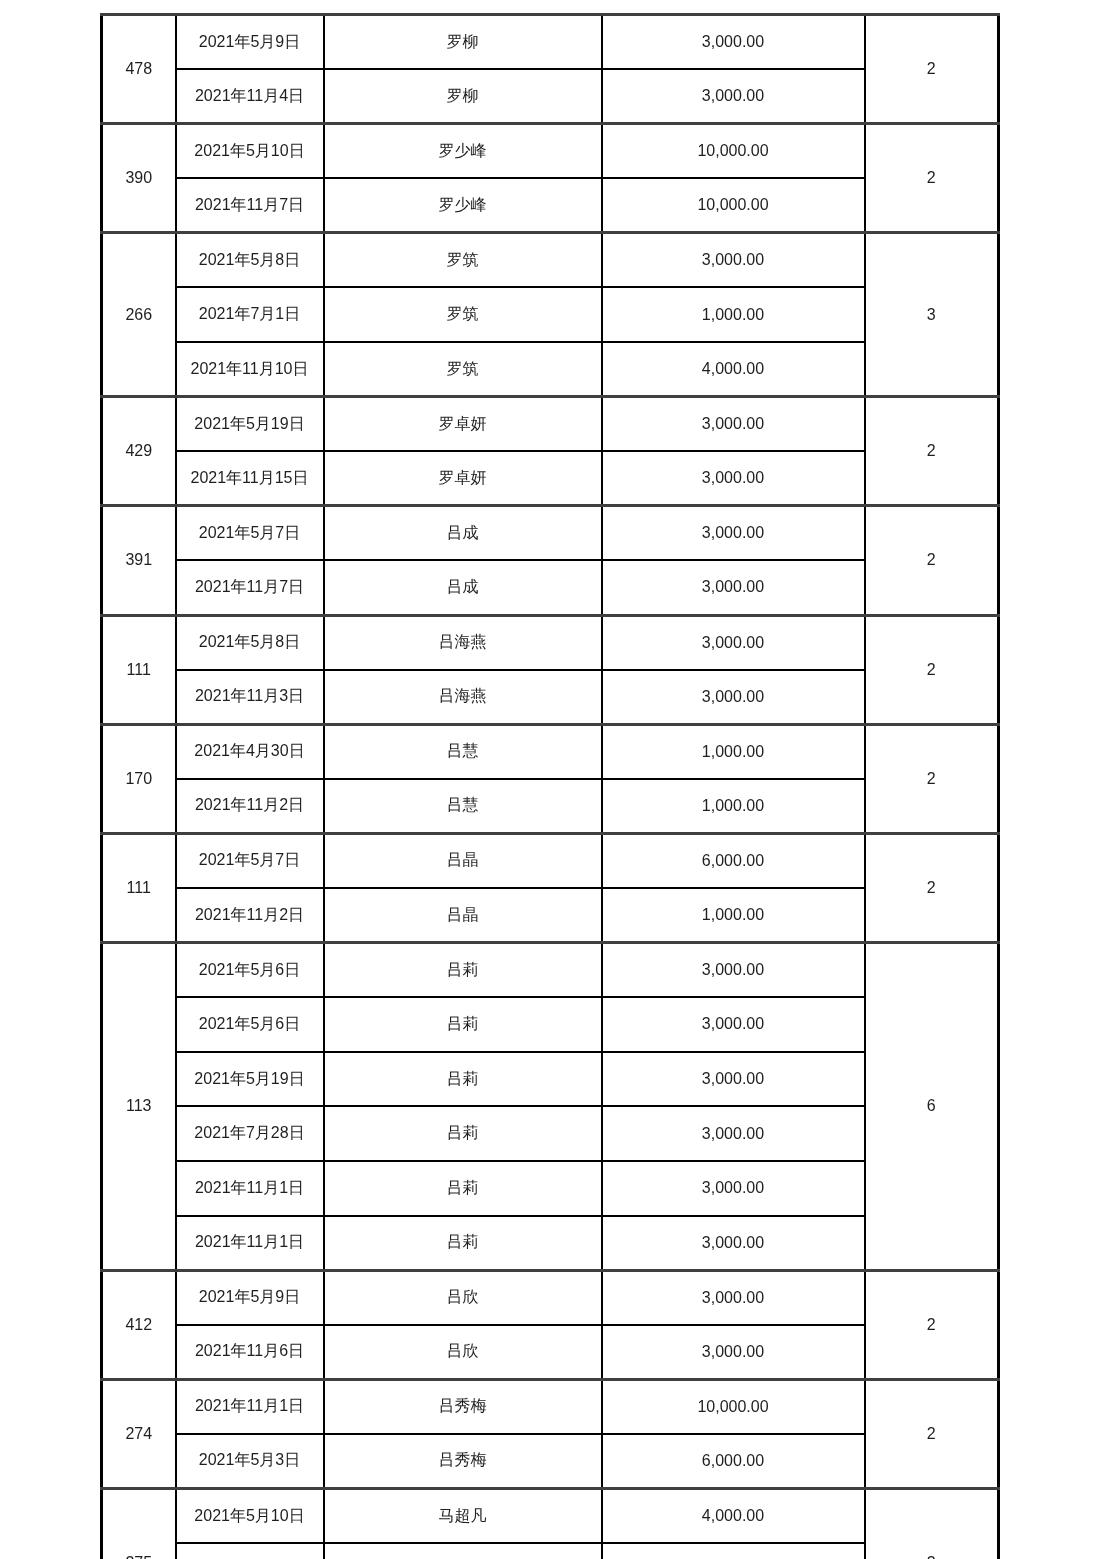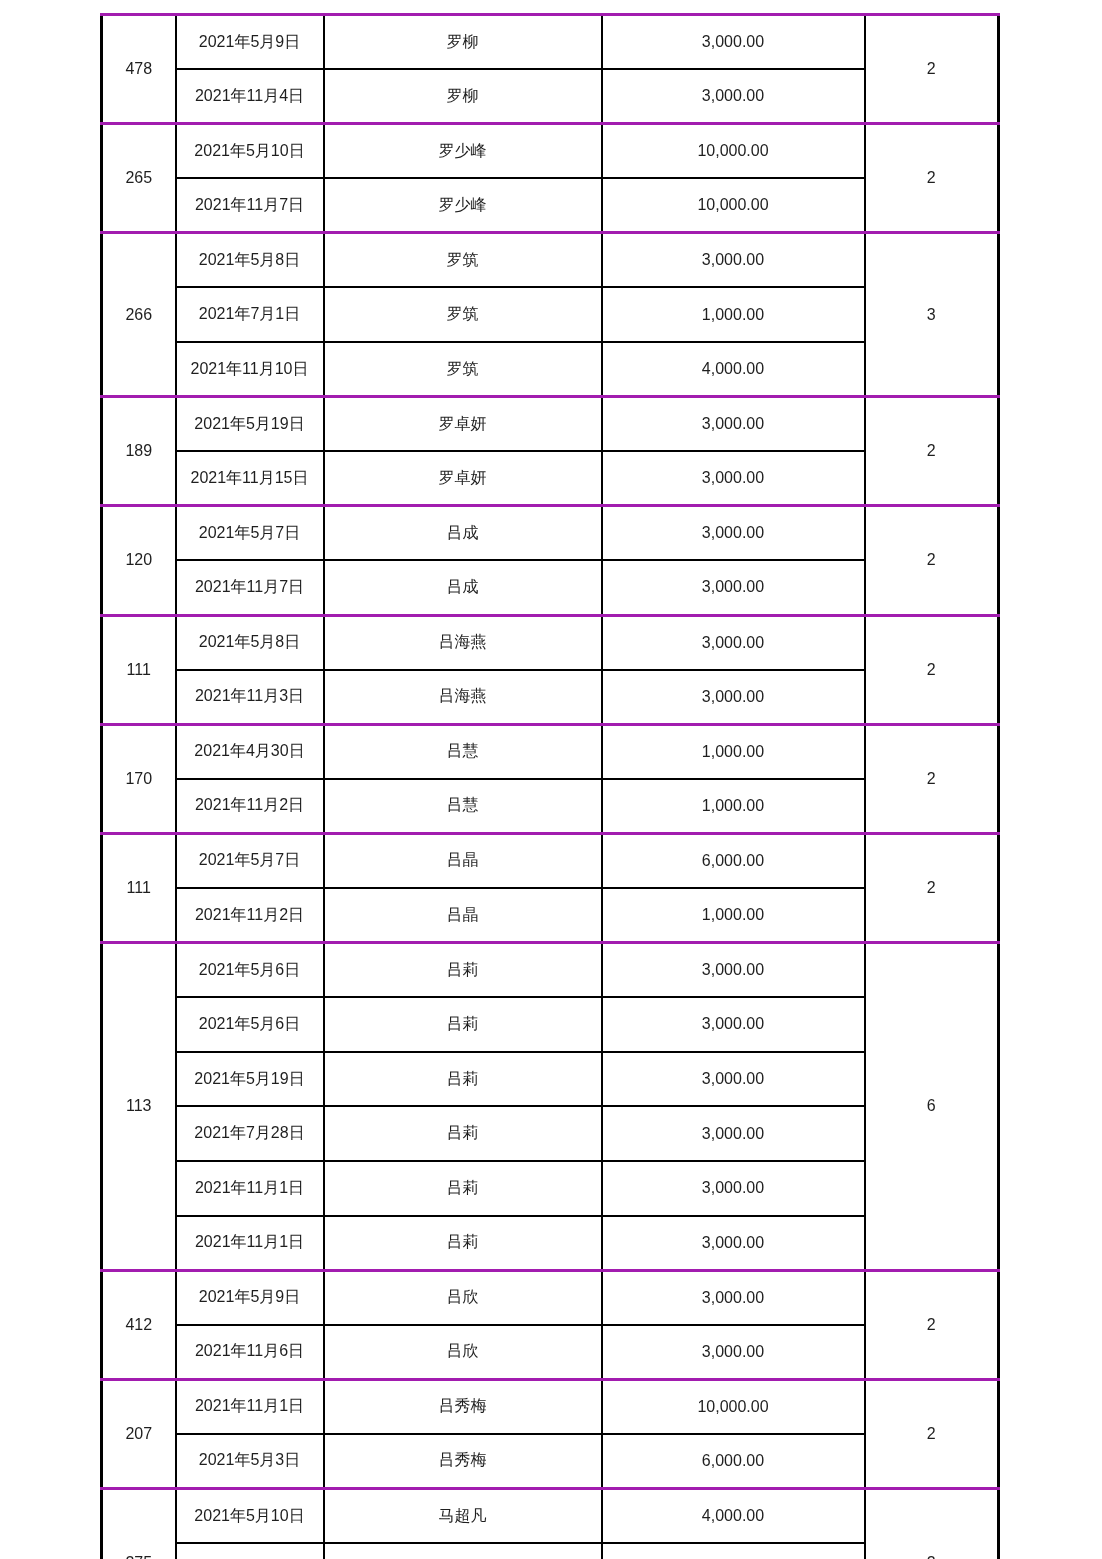--- a/index.html
+++ b/index.html
@@ -30,21 +30,21 @@
     text-align: center;
     vertical-align: middle;
     font-size: 16px;
     color: #1f1f1f;
     padding: 0;
     overflow: hidden;
     white-space: nowrap;
   }
   table.ledger tr { height: 54.6px; }
   table.ledger tr.clipped { height: 95px; }
-  table.ledger tr.group-start td { border-top: 3px solid #a21caf; }
+  table.ledger tr.group-start td { border-top: 3px solid #404040; }
   col.c-no     { width: 74px; }
   col.c-date   { width: 148px; }
   col.c-name   { width: 278px; }
   col.c-amount { width: 263px; }
   col.c-count  { width: 134px; }
 </style>
 </head>
 <body>
 
 <div class="page">
@@ -63,21 +63,21 @@
           <td>罗柳</td>
           <td>3,000.00</td>
           <td rowspan="2">2</td>
         </tr>
         <tr>
           <td>2021年11月4日</td>
           <td>罗柳</td>
           <td>3,000.00</td>
         </tr>
         <tr class="group-start">
-          <td rowspan="2">265</td>
+          <td rowspan="2">390</td>
           <td>2021年5月10日</td>
           <td>罗少峰</td>
           <td>10,000.00</td>
           <td rowspan="2">2</td>
         </tr>
         <tr>
           <td>2021年11月7日</td>
           <td>罗少峰</td>
           <td>10,000.00</td>
         </tr>
@@ -92,33 +92,33 @@
           <td>2021年7月1日</td>
           <td>罗筑</td>
           <td>1,000.00</td>
         </tr>
         <tr>
           <td>2021年11月10日</td>
           <td>罗筑</td>
           <td>4,000.00</td>
         </tr>
         <tr class="group-start">
-          <td rowspan="2">189</td>
+          <td rowspan="2">429</td>
           <td>2021年5月19日</td>
           <td>罗卓妍</td>
           <td>3,000.00</td>
           <td rowspan="2">2</td>
         </tr>
         <tr>
           <td>2021年11月15日</td>
           <td>罗卓妍</td>
           <td>3,000.00</td>
         </tr>
         <tr class="group-start">
-          <td rowspan="2">120</td>
+          <td rowspan="2">391</td>
           <td>2021年5月7日</td>
           <td>吕成</td>
           <td>3,000.00</td>
           <td rowspan="2">2</td>
         </tr>
         <tr>
           <td>2021年11月7日</td>
           <td>吕成</td>
           <td>3,000.00</td>
         </tr>
@@ -196,21 +196,21 @@
           <td>吕欣</td>
           <td>3,000.00</td>
           <td rowspan="2">2</td>
         </tr>
         <tr>
           <td>2021年11月6日</td>
           <td>吕欣</td>
           <td>3,000.00</td>
         </tr>
         <tr class="group-start">
-          <td rowspan="2">207</td>
+          <td rowspan="2">274</td>
           <td>2021年11月1日</td>
           <td>吕秀梅</td>
           <td>10,000.00</td>
           <td rowspan="2">2</td>
         </tr>
         <tr>
           <td>2021年5月3日</td>
           <td>吕秀梅</td>
           <td>6,000.00</td>
         </tr>

